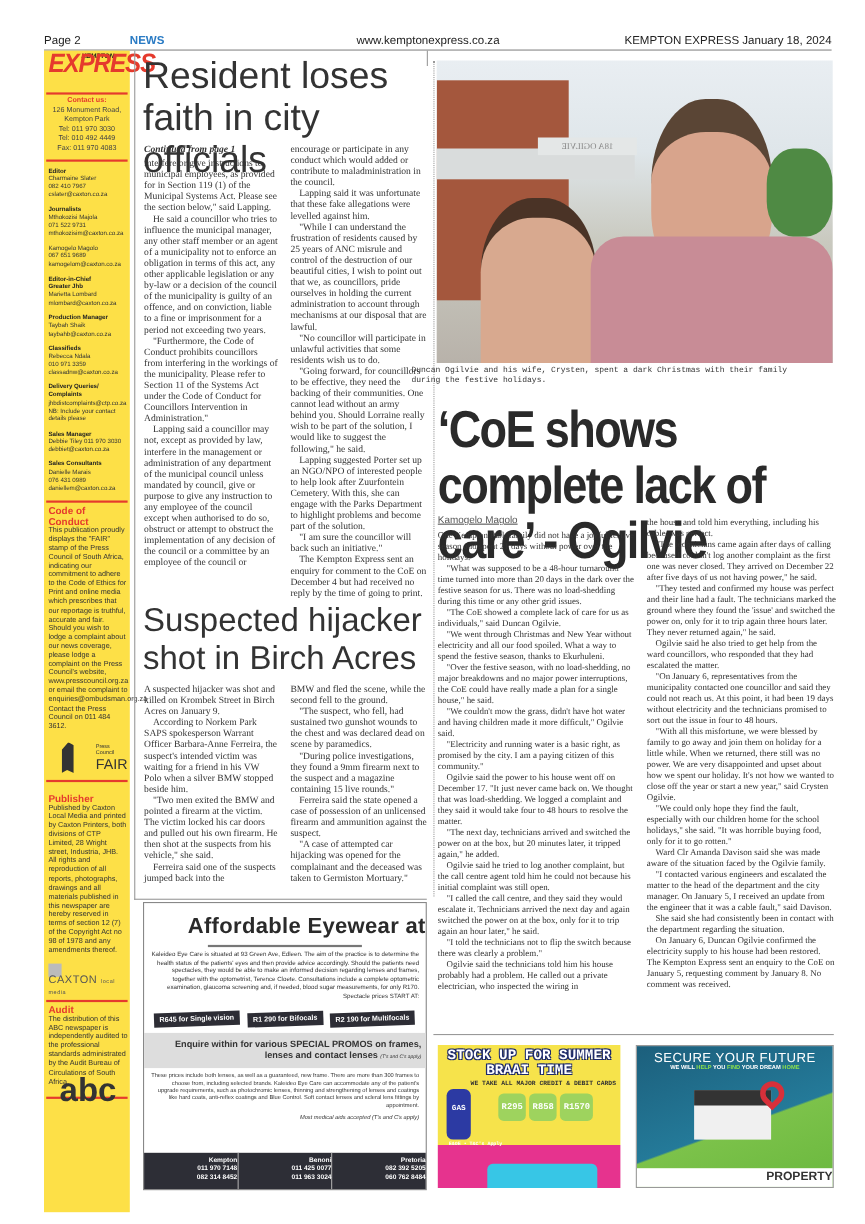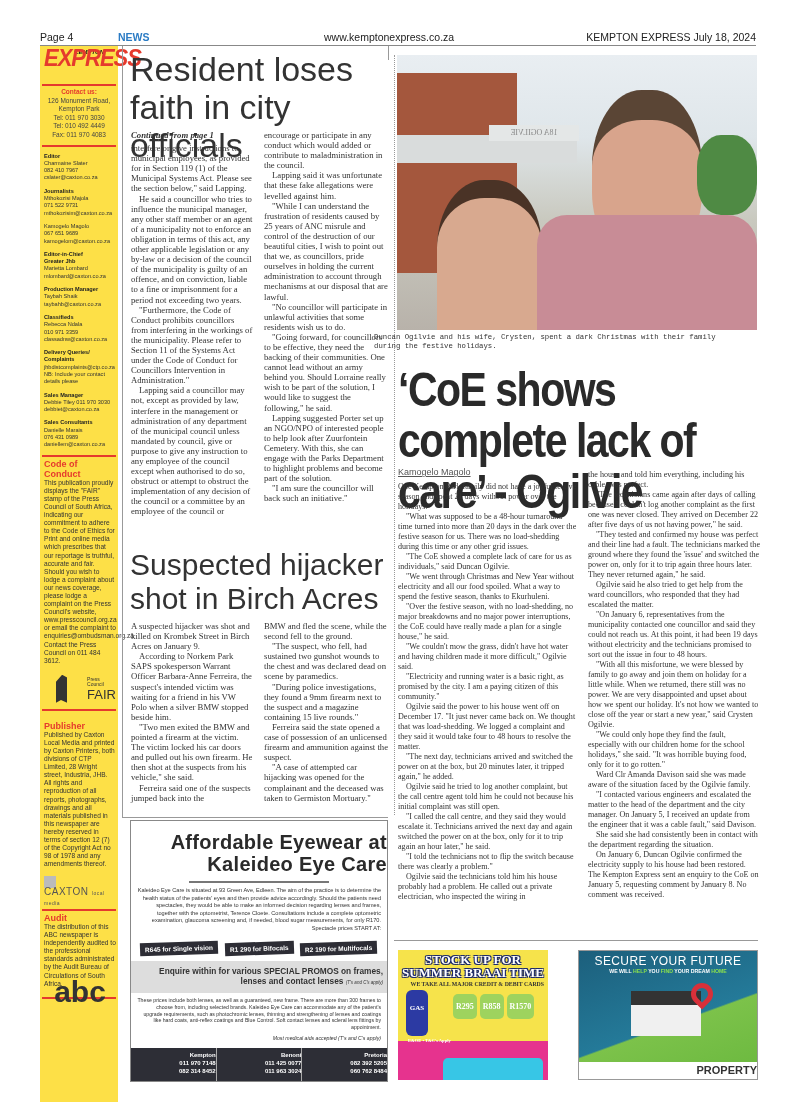--- a/index.html
+++ b/index.html
@@ -42,44 +42,44 @@
 .ad-eye .bar{height:2px;background:#777;width:140px;margin:6px auto 4px}
 .ad-eye .desc{font-size:5.6px;line-height:7.5px;padding:0 6px}
 .prices{display:flex;justify-content:space-around;margin:10px 6px 6px}
 .tag{background:#2d2d35;color:#fff;font-size:6.5px;font-weight:bold;padding:3px 5px;transform:rotate(-2deg)}
 .promo{background:#ddd;font-weight:bold;font-size:8.3px;line-height:10px;padding:5px 4px}
 .promo small{font-size:4.5px;font-weight:normal;font-style:italic}
 .fine{font-size:5.2px;line-height:6.8px;padding:4px 6px}
 .branches{position:absolute;left:0;right:0;bottom:0;height:33px;background:#2d2e36;color:#fff;display:flex;font-size:6px;font-weight:bold;line-height:8px}
 .branches div{flex:1;padding-top:3px;border-right:1px solid #aaa}
 .branches div:last-child{border-right:none}
-.ad-braai{left:398px;top:950px;width:150px;height:130px;background:linear-gradient(180deg,#f6e34b 0%,#f6e34b 70%,#e6338e 70%);overflow:hidden;font-family:Liberation Serif, serif}
+.ad-braai{left:398px;top:950px;width:166px;height:130px;background:linear-gradient(180deg,#f6e34b 0%,#f6e34b 70%,#e6338e 70%);overflow:hidden;font-family:Liberation Mono, monospace}
 .ad-braai .h{color:#fff;font-weight:900;font-size:13px;line-height:13px;text-align:center;margin-top:3px;text-shadow:1px 1px 0 #1d2a6b,-1px -1px 0 #1d2a6b,1px -1px 0 #1d2a6b,-1px 1px 0 #1d2a6b}
 .ad-braai .s{font-size:5.8px;font-weight:bold;color:#333;text-align:right;padding-right:4px;margin-top:2px}
 .ad-braai .gas{position:absolute;left:8px;top:40px;width:22px;height:46px;background:#2c3aa3;border-radius:6px;color:#fff;font-size:7px;text-align:center;padding-top:14px;font-weight:bold}
 .ad-braai .pp{position:absolute;top:44px;display:flex;gap:3px;left:55px}
 .ad-braai .pp span{background:#9ed35e;color:#fff;font-size:8px;font-weight:900;padding:8px 3px;border-radius:5px}
 .ad-braai .foot{position:absolute;left:10px;top:88px;font-size:4.5px;color:#fff;font-weight:bold}
 .ad-braai .blue{position:absolute;left:45px;top:108px;width:100px;height:30px;background:#37c6e6;border-radius:5px}
 .ad-prop{left:578px;top:950px;width:180px;height:130px;border:1px solid #999;overflow:hidden;font-family:"Liberation Sans",sans-serif;background:linear-gradient(160deg,#1c5f7c 0%,#247a99 55%,#7cc24a 56%,#6ab83e 100%)}
 .ad-prop .h{color:#fff;font-size:12px;text-align:center;margin-top:3px;letter-spacing:.4px}
 .ad-prop .s{color:#fff;font-size:5.2px;text-align:center;font-weight:bold}
 .ad-prop .s i{color:#8be04e;font-style:normal}
 .ad-prop .house{position:absolute;left:52px;top:40px;width:70px;height:45px;background:#f0f0f0;border-top:14px solid #333}
 .ad-prop .pin{position:absolute;left:112px;top:32px;width:22px;height:22px;border:5px solid #d8303a;border-radius:50% 50% 50% 0;transform:rotate(-45deg)}
 .ad-prop .logo2{position:absolute;left:0;right:0;bottom:0;height:17px;background:#fff;text-align:right;font-size:11px;font-weight:bold;color:#333;line-height:17px}
 </style>
 </head>
 <body>
 
 <div class="abs topbar">
-  <span style="left:0">Page 4</span>
+  <span style="left:0">Page 2</span>
   <span style="left:78px" class="news">NEWS</span>
   <span style="left:284px">www.kemptonexpress.co.za</span>
-  <span style="right:0">KEMPTON EXPRESS  July 18, 2024</span>
+  <span style="right:0">KEMPTON EXPRESS  January 18, 2024</span>
 </div>
 
 <div class="abs sidebar">
   <div class="logo">
     <span class="k">KEMPTON</span>
     <span class="e">EXPRESS</span>
   </div>
   <div class="redline"></div>
   <div class="contact">
     <div class="h">Contact us:</div>
@@ -183,20 +183,21 @@
   <p>Lapping said a councillor may not, except as provided by law, interfere in the management or administration of any department of the municipal council unless mandated by council, give or purpose to give any instruction to any employee of the council except when authorised to do so, obstruct or attempt to obstruct the implementation of any decision of the council or a committee by an employee of the council or</p>
 </div>
 <div class="abs col" style="left:264px;top:130px;width:124px">
   <p class="ni">encourage or participate in any conduct which would added or contribute to maladministration in the council.</p>
   <p>Lapping said it was unfortunate that these fake allegations were levelled against him.</p>
   <p>"While I can understand the frustration of residents caused by 25 years of ANC misrule and control of the destruction of our beautiful cities, I wish to point out that we, as councillors, pride ourselves in holding the current administration to account through mechanisms at our disposal that are lawful.</p>
   <p>"No councillor will participate in unlawful activities that some residents wish us to do.</p>
   <p>"Going forward, for councillors to be effective, they need the backing of their communities. One cannot lead without an army behind you. Should Lorraine really wish to be part of the solution, I would like to suggest the following," he said.</p>
   <p>Lapping suggested Porter set up an NGO/NPO of interested people to help look after Zuurfontein Cemetery. With this, she can engage with the Parks Department to highlight problems and become part of the solution.</p>
   <p>"I am sure the councillor will back such an initiative."</p>
+  <p>The Kempton Express sent an enquiry for comment to the CoE on December 4 but had received no reply by the time of going to print.</p>
 </div>
 
 <h1 class="abs headline" style="left:130px;top:548px;width:258px;font-size:30px;line-height:34px">Suspected hijacker shot in Birch Acres</h1>
 <div class="abs col" style="left:131px;top:621px;width:122px">
   <p class="ni">A suspected hijacker was shot and killed on Krombek Street in Birch Acres on January 9.</p>
   <p>According to Norkem Park SAPS spokesperson Warrant Officer Barbara-Anne Ferreira, the suspect's intended victim was waiting for a friend in his VW Polo when a silver BMW stopped beside him.</p>
   <p>"Two men exited the BMW and pointed a firearm at the victim. The victim locked his car doors and pulled out his own firearm. He then shot at the suspects from his vehicle," she said.</p>
   <p>Ferreira said one of the suspects jumped back into the</p>
 </div>
 <div class="abs col" style="left:264px;top:621px;width:124px">
@@ -244,21 +245,20 @@
   <p>"We could only hope they find the fault, especially with our children home for the school holidays," she said. "It was horrible buying food, only for it to go rotten."</p>
   <p>Ward Clr Amanda Davison said she was made aware of the situation faced by the Ogilvie family.</p>
   <p>"I contacted various engineers and escalated the matter to the head of the department and the city manager. On January 5, I received an update from the engineer that it was a cable fault," said Davison.</p>
   <p>She said she had consistently been in contact with the department regarding the situation.</p>
   <p>On January 6, Duncan Ogilvie confirmed the electricity supply to his house had been restored. The Kempton Express sent an enquiry to the CoE on January 5, requesting comment by January 8. No comment was received.</p>
 </div>
 <div class="abs vrule" style="left:394px;top:940px;width:364px;height:1px"></div>
 
 <div class="abs ad-eye">
   <div class="t">Affordable Eyewear at</div>
-  <div class="t" style="margin-top:0">Kaleideo Eye Care</div>
   <div class="bar"></div>
   <div class="desc">Kaleideo Eye Care is situated at 93 Green Ave, Edleen. The aim of the practice is to determine the health status of the patients' eyes and then provide advice accordingly. Should the patients need spectacles, they would be able to make an informed decision regarding lenses and frames, together with the optometrist, Terence Cloete. Consultations include a complete optometric examination, glaucoma screening and, if needed, blood sugar measurements, for only R170.</div>
   <div class="desc">Spectacle prices START AT:</div>
   <div class="prices">
     <span class="tag">R645 for Single vision</span>
     <span class="tag">R1 290 for Bifocals</span>
     <span class="tag">R2 190 for Multifocals</span>
   </div>
   <div class="promo"><span>Enquire within for various SPECIAL PROMOS on frames, lenses and contact lenses</span> <small>(T's and C's apply)</small></div>
   <div class="fine">These prices include both lenses, as well as a guaranteed, new frame. There are more than 300 frames to choose from, including selected brands. Kaleideo Eye Care can accommodate any of the patient's upgrade requirements, such as photochromic lenses, thinning and strengthening of lenses and coatings like hard coats, anti-reflex coatings and Blue Control. Soft contact lenses and scleral lens fittings by appointment.</div>

